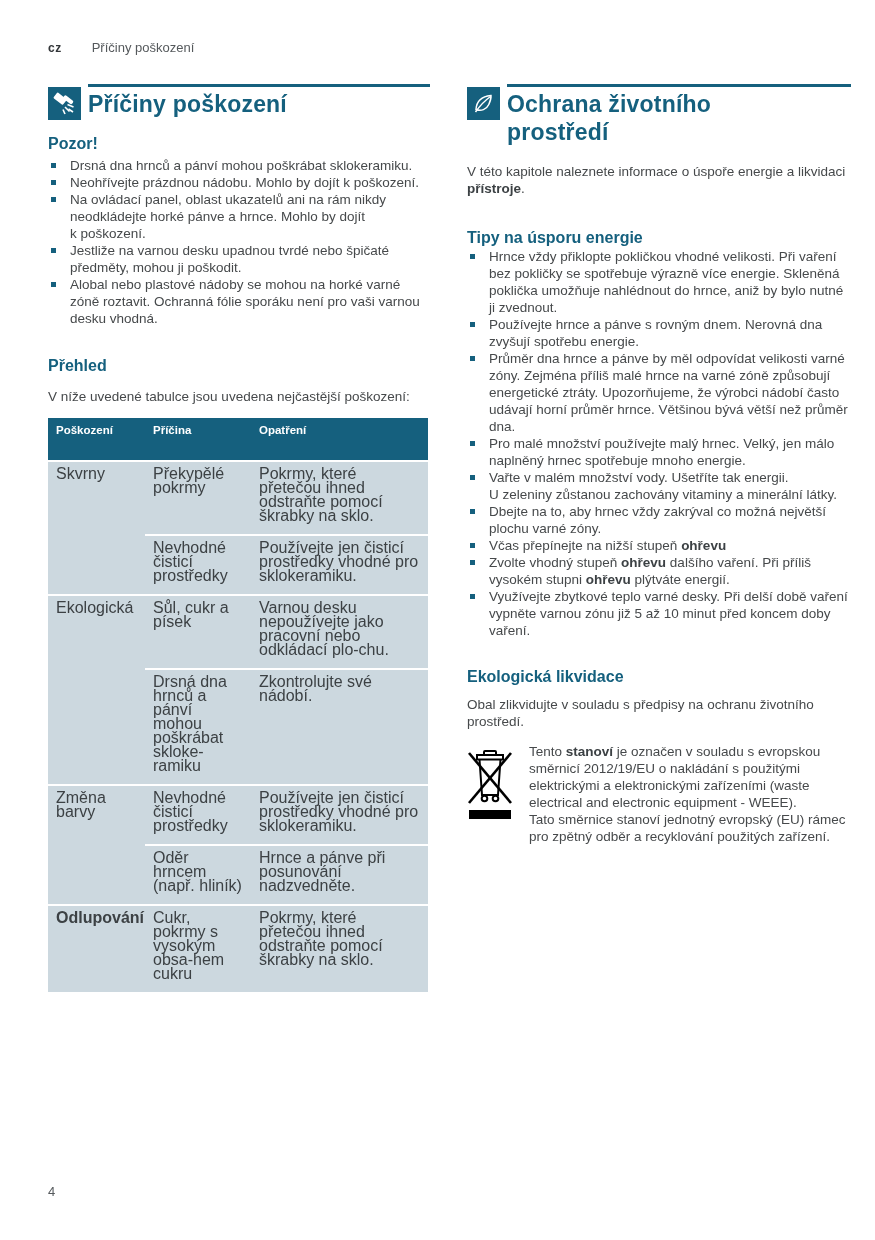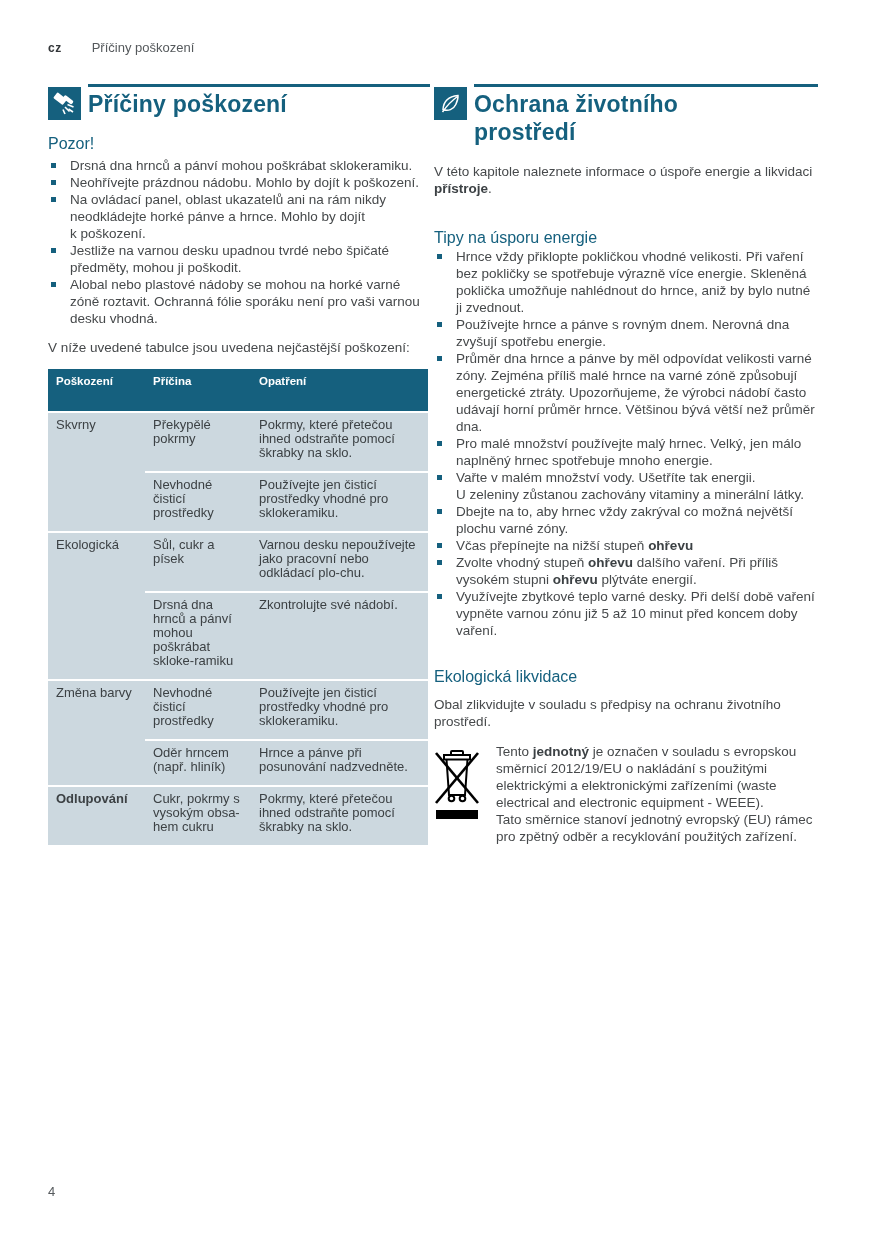--- a/index.html
+++ b/index.html
@@ -9,57 +9,57 @@
     font-family:"Liberation Sans", sans-serif; color:#46494b;
   }
   
   .runhead { position:absolute; top:40px; left:48px; font-size:13px; }
   .runhead .lang { font-weight:700; color:#333639; font-size:12px; letter-spacing:.5px; }
   .runhead .rh-title { color:#55595c; margin-left:30px; }
 
   
   .col { position:absolute; top:84px; }
   .col-left  { left:48px;  width:382px; }
-  .col-right { left:434px; width:384px; }
+  .col-right { left:467px; width:384px; }
 
   
   .section-header { display:flex; align-items:flex-start; }
   .section-icon {
     width:33px; height:33px; background:#15607e; flex:0 0 33px;
     display:flex; align-items:center; justify-content:center; margin-top:3px;
   }
   .section-title {
     flex:1; margin-left:7px; border-top:3px solid #15607e; padding-top:3px;
     font-size:23px; line-height:28px; font-weight:700; color:#15607e;
     white-space:pre-line; letter-spacing:.2px;
   }
 
   
-  h3.subhead { color:#15607e; font-size:16px; line-height:20px; font-weight:400; }
+  h3.subhead { color:#15607e; font-size:16px; line-height:20px; font-weight:700; }
   p.body { font-size:13.5px; line-height:17px; }
   b { font-weight:700; color:#3c4144; }
 
   
   ul.sq { list-style:none; }
   ul.sq li { display:flex; font-size:13.5px; line-height:17px; }
   .blt {
     flex:0 0 5px; width:5px; height:5px; background:#15607e; margin:6px 0 0 3px;
   }
   ul.sq li .t { margin-left:14px; flex:1; }
 
   
   table.damage { border-collapse:collapse; table-layout:fixed; width:380px; margin-top:13px; }
   table.damage th {
     background:#15607e; color:#ffffff; text-align:left; font-weight:700;
     font-size:11.5px; line-height:14px; padding:5px 6px 23px 8px;
   }
   table.damage col.c1 { width:97px; } table.damage col.c2 { width:106px; } table.damage col.c3 { width:177px; }
   table.damage td {
     background:#ccd8df; vertical-align:top; color:#3c4144;
-    font-size:13px; line-height:14px; padding:5px 8px 11px 8px;
+    font-size:16px; line-height:14px; padding:5px 8px 11px 8px;
   }
   tr.group-start td { border-top:2px solid #ffffff; }
   td.sep { border-top:2px solid #ffffff; }
   td.bold { font-weight:700; }
 
   
   .weee { display:flex; margin-top:13px; }
   .weee-icon { flex:0 0 58px; padding-top:2px; }
   .weee-text { margin-left:4px; font-size:13.5px; line-height:17px; width:322px; }
 
@@ -110,20 +110,21 @@
     <li>
         <span class="blt"></span>
         <span class="t">Jestliže na varnou desku upadnou tvrdé nebo špičaté předměty, mohou ji poškodit.</span>
       </li>
     <li>
         <span class="blt"></span>
         <span class="t">Alobal nebo plastové nádoby se mohou na horké varné zóně roztavit. Ochranná fólie sporáku není pro vaši varnou desku vhodná.</span>
       </li>
   </ul>
 
+  <h3 class="subhead" style="margin-top:29px;">Přehled</h3>
   <p class="body" style="margin-top:12px;">V níže uvedené tabulce jsou uvedena nejčastější poškození:</p>
 
   <table class="damage">
     <colgroup>
         <col class="c1">
         <col class="c2">
         <col class="c3">
       </colgroup>
     <thead>
       <tr>
@@ -239,19 +240,19 @@
           <path d="M12.5 14.5 L15 50 L31 50 L33.5 14.5"></path>
           <circle cx="17.5" cy="53.5" r="2.8"></circle>
           <circle cx="28.5" cy="53.5" r="2.8"></circle>
           <line x1="2" y1="8" x2="44" y2="58" stroke-width="2.6"></line>
           <line x1="44" y1="8" x2="2" y2="58" stroke-width="2.6"></line>
         </g>
         <rect x="2" y="65" width="42" height="9" fill="#000000"></rect>
       </svg>
     </div>
     <div class="weee-text">
-      <p><span>Tento </span><b>jednotný</b><span> je označen v&nbsp;souladu s&nbsp;evropskou směrnicí 2012/19/EU o&nbsp;nakládání s&nbsp;použitými elektrickými a&nbsp;elektronickými zařízeními (waste electrical and electronic equipment - WEEE).</span></p>
+      <p><span>Tento </span><b>stanoví</b><span> je označen v&nbsp;souladu s&nbsp;evropskou směrnicí 2012/19/EU o&nbsp;nakládání s&nbsp;použitými elektrickými a&nbsp;elektronickými zařízeními (waste electrical and electronic equipment - WEEE).</span></p>
       <p>Tato směrnice stanoví jednotný evropský (EU) rámec pro zpětný odběr a&nbsp;recyklování použitých zařízení.</p>
     </div>
   </div>
 </div>
 
 <div class="pagenum">4</div>
 
 </body></html>

